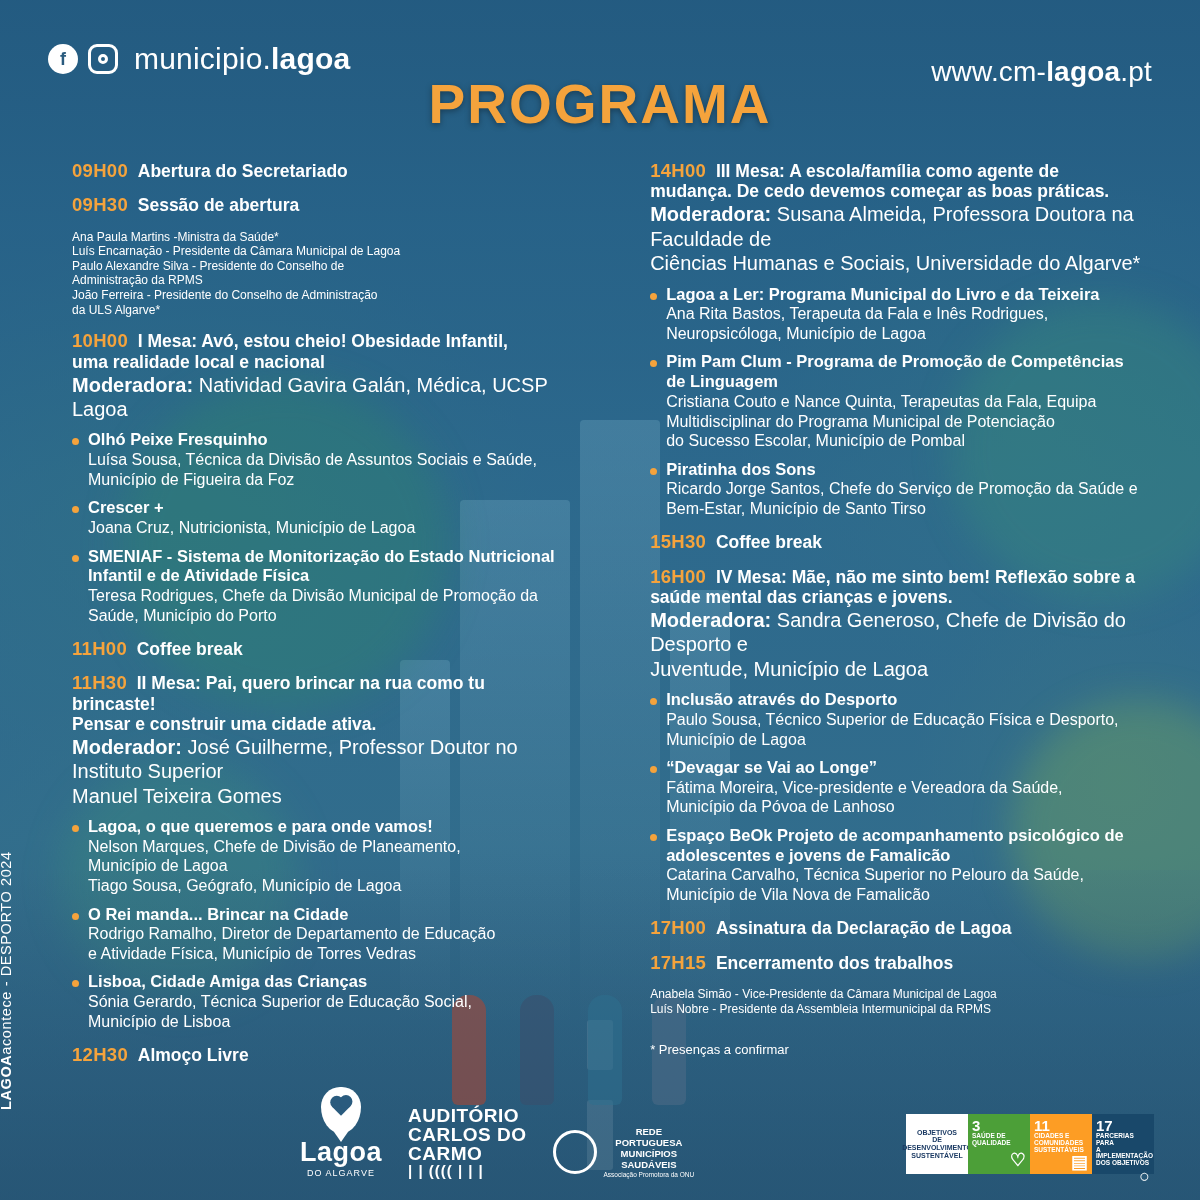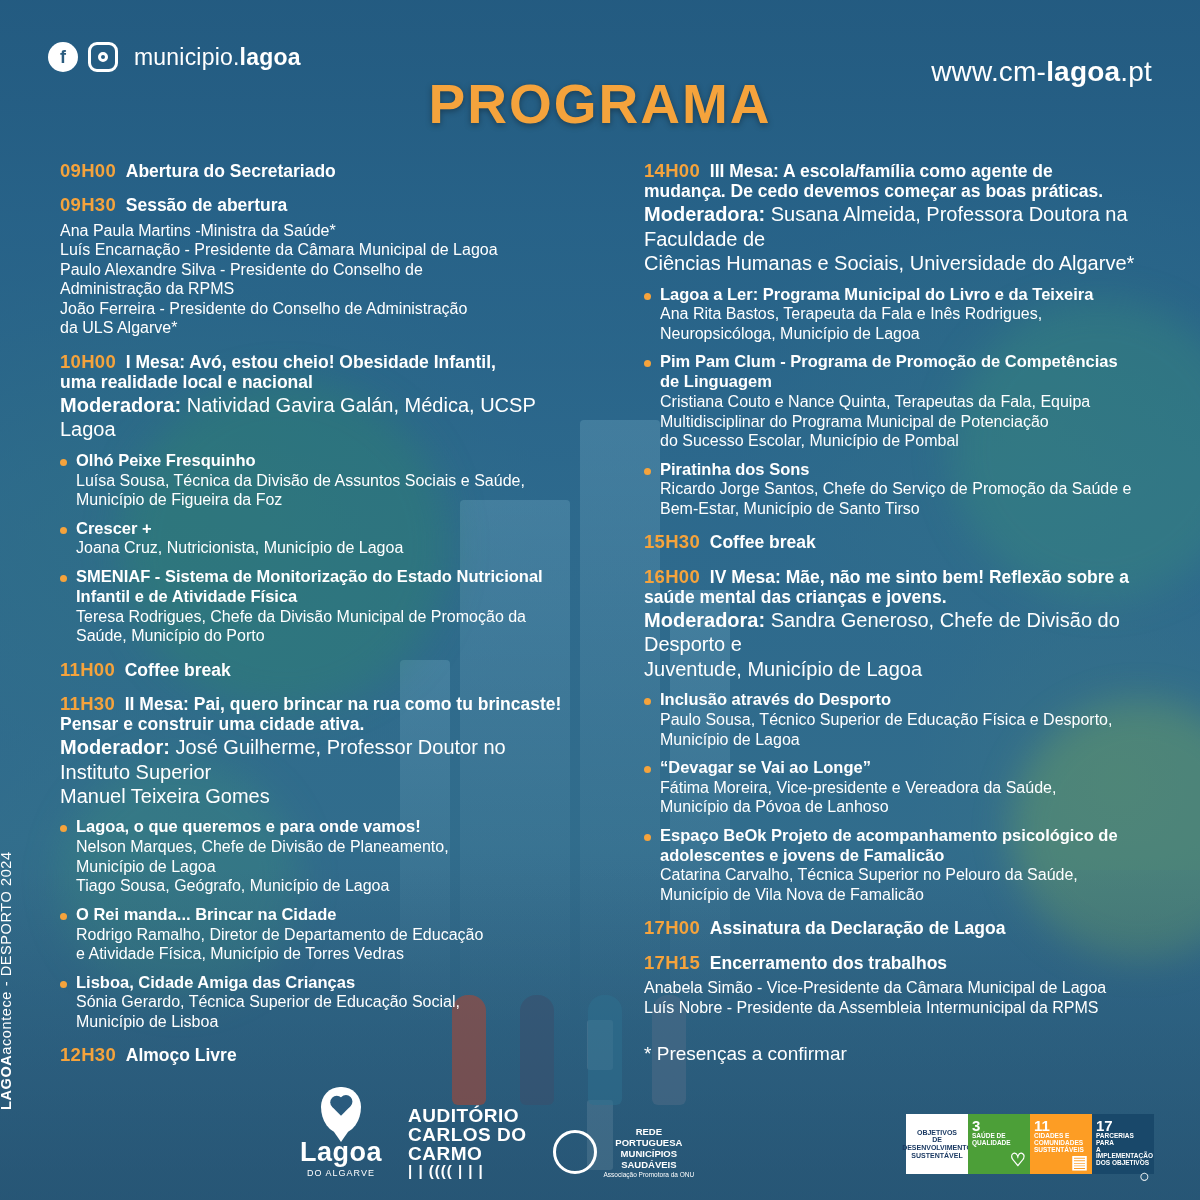--- a/index.html
+++ b/index.html
@@ -55,21 +55,21 @@
   .social { position:absolute; left:48px; top:8px; display:flex; align-items:center; gap:10px; }
   .ico-circle {
     width:30px; height:30px; border-radius:50%; background:#ffffff; color:#2a5b7e;
     display:flex; align-items:center; justify-content:center; font-weight:bold; font-size:18px;
   }
   .ico-sq {
     width:30px; height:30px; border-radius:9px; border:3px solid #ffffff;
     display:flex; align-items:center; justify-content:center;
   }
   .ico-sq .dot { width:10px; height:10px; border:3px solid #fff; border-radius:50%; }
-  .social-handle { font-size:23px; margin-left:6px; letter-spacing:0.2px; }
+  .social-handle { font-size:30px; margin-left:6px; letter-spacing:0.2px; }
   .social-handle b { font-weight:bold; }
   .website { position:absolute; right:48px; top:22px; font-size:28px; letter-spacing:0.2px; }
   .website b { font-weight:bold; }
 
   .title {
     position:absolute; top:72px; left:0; right:0; text-align:center;
     font-size:55px; font-weight:bold; letter-spacing:2px;
     color:#f5a33c;
     text-shadow:0 2px 6px rgba(0,0,0,0.35);
   }
@@ -77,41 +77,41 @@
   
   .side-text {
     position:absolute; left:14px; bottom:90px;
     transform:rotate(-90deg); transform-origin:left bottom;
     font-size:14.5px; letter-spacing:0.6px; white-space:nowrap;
     color:#ffffff;
   }
   .side-text b { font-weight:bold; }
 
   
-  .cols { position:absolute; top:160px; left:4px; right:0; display:flex; }
+  .cols { position:absolute; top:160px; left:16px; right:0; display:flex; }
   .col { width:600px; padding:0 36px 0 56px; }
   .col.right { padding:0 32px 0 42px; }
 
   .slot { margin-bottom:13px; }
   .slot-head { font-size:17.5px; line-height:1.15; }
   .time { color:#f5a33c; font-weight:bold; font-size:18.5px; letter-spacing:0.3px; }
   .head-txt { font-weight:bold; font-size:17.5px; }
   .mod { font-size:20px; line-height:1.22; margin-top:1px; }
   .mod b { font-weight:bold; }
-  .people { font-size:16px; line-height:1.22; margin-top:5px; }
+  .people { font-size:12px; line-height:1.22; margin-top:14px; }
 
   .item { margin:9px 0 0 0; padding-left:16px; position:relative; }
   .item:before {
     content:""; position:absolute; left:0; top:8px;
     width:7px; height:7px; border-radius:50%; background:#f5a33c;
   }
   .item-title { font-weight:bold; font-size:16.5px; line-height:1.2; }
   .item-desc { font-size:16px; line-height:1.22; }
 
-  .note { margin-top:26px; font-size:19px; }
+  .note { margin-top:26px; font-size:13px; }
 
   
   .footer { position:absolute; left:0; right:0; bottom:0; height:120px; }
   .logos { position:absolute; left:300px; bottom:22px; display:flex; align-items:flex-end; gap:26px; }
   .logo-lagoa { text-align:center; }
   .pin {
     width:40px; height:46px; margin:0 auto 4px auto; background:#ffffff;
     border-radius:50% 50% 50% 50%/45% 45% 60% 60%;
     position:relative;
   }

